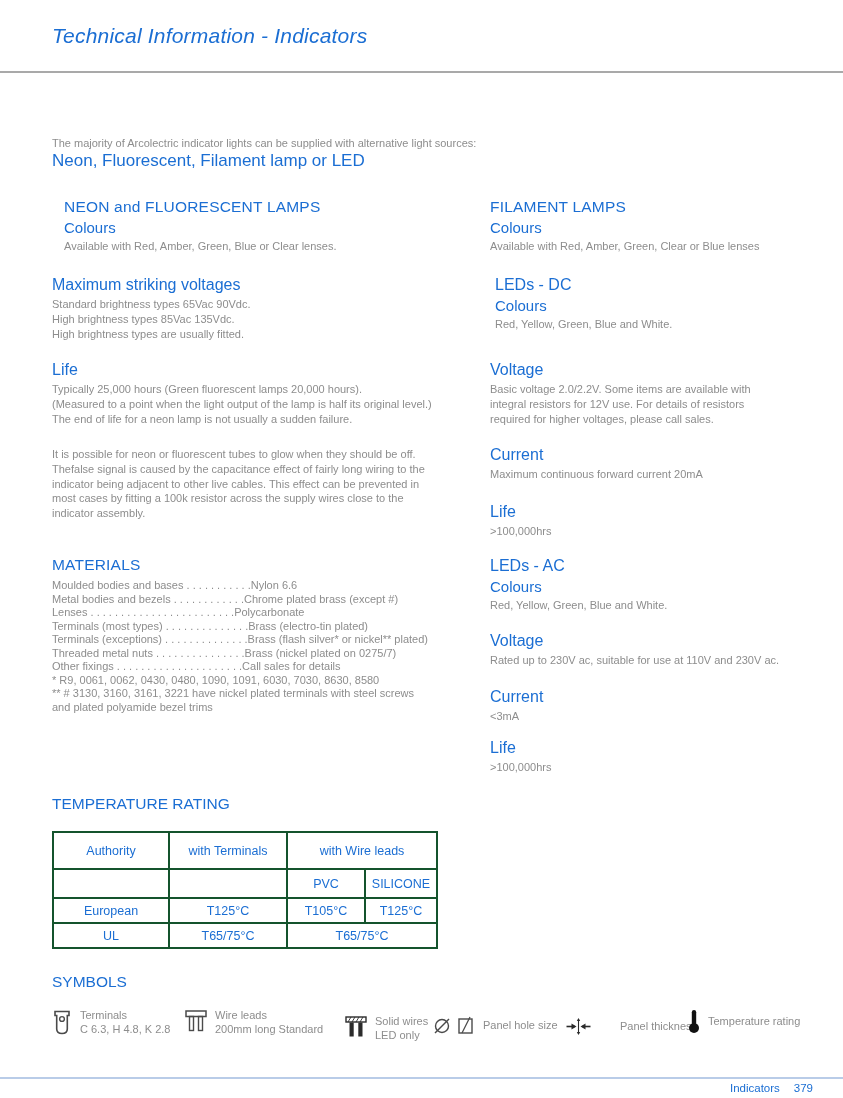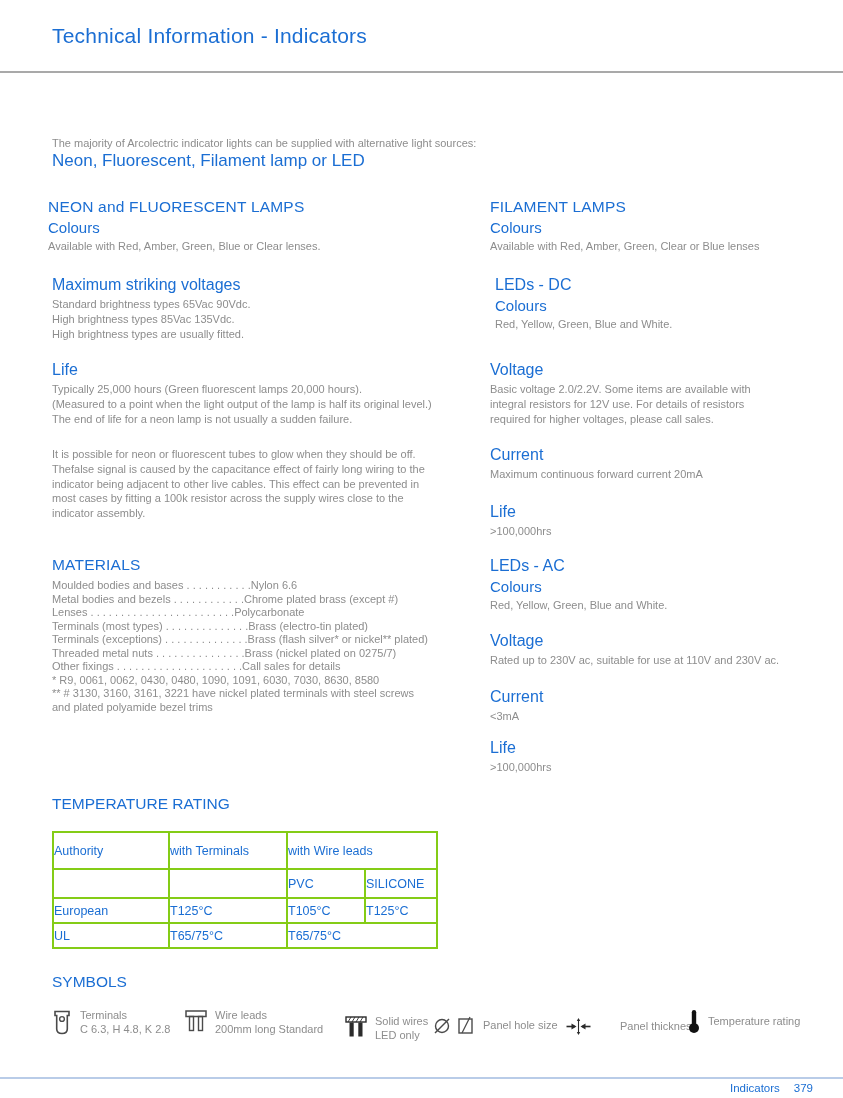--- a/index.html
+++ b/index.html
@@ -3,21 +3,21 @@
 <meta charset="utf-8">
 <style>
   html,body { margin:0; padding:0; background:#ffffff; }
   .page {
     position:relative; width:843px; height:1098px; background:#ffffff;
     font-family:"Liberation Sans", sans-serif; overflow:hidden;
   }
   
   .page-title {
     position:absolute; left:52px; top:24px; margin:0;
-    font-size:21px; font-weight:400; color:#1b6ed3; letter-spacing:0.2px;
+    font-size:21px; font-weight:400; color:#1b6ed3; letter-spacing:0.2px;font-style:italic;
   }
   .logo { position:absolute; left:676px; top:6px; width:120px; height:66px; }
   .logo-text {
     position:absolute; left:60px; top:26px; font-size:18px; font-weight:700; color:#16348c;
   }
   .header-rule { position:absolute; left:0; top:71px; width:843px; height:0; border-top:2px solid #a9a9a9; }
   
   .intro-lead { position:absolute; left:52px; top:137px; font-size:11px; color:#8d8d8d; }
   .intro-highlight { position:absolute; left:52px; top:151px; font-size:17px; color:#1b6ed3; }
   
@@ -27,21 +27,21 @@
   .sec h2 { margin:0; font-size:16px; font-weight:400; color:#1b6ed3; }
   .sec h2.caps { font-size:15.5px; letter-spacing:0.2px; }
   .sec h3 { margin:3px 0 0; font-size:15px; font-weight:400; color:#1b6ed3; }
   .sec .body { margin-top:3px; font-size:11px; line-height:14.8px; color:#8d8d8d; white-space:pre-line; }
   .mat-line { font-size:11px; line-height:13.5px; color:#8d8d8d; }
   .mat-lines { margin-top:5px; }
   
   .temp-title { position:absolute; left:52px; top:795px; margin:0; font-size:15.5px; font-weight:400; color:#1b6ed3; }
   .temp-table { position:absolute; left:52px; top:831px; border-collapse:collapse; }
   .temp-table td {
-    border:2px solid #84cc16; color:#1b6ed3; font-size:12.5px; text-align:left; padding:0;
+    border:2px solid #14532d; color:#1b6ed3; font-size:12.5px; text-align:center; padding:0;
   }
   .temp-table tr.r1 td { height:35px; }
   .temp-table tr.r2 td { height:27px; }
   .temp-table tr.r3 td { height:23px; }
   .temp-table tr.r4 td { height:23px; }
   
   .symbols-title { position:absolute; left:52px; top:973px; margin:0; font-size:15.5px; font-weight:400; color:#1b6ed3; }
   .symbols-row { position:absolute; left:0; top:1003px; width:843px; height:52px; }
   .sym { position:absolute; display:flex; align-items:center; gap:8px; }
   .sym .txt { font-size:11px; line-height:13.5px; color:#8d8d8d; }
@@ -55,21 +55,21 @@
 <body>
 
 <div class="page">
 
   <h1 class="page-title">Technical Information - Indicators</h1>
   <div class="header-rule"></div>
 
   <div class="intro-lead">The majority of Arcolectric indicator lights can be supplied with alternative light sources:</div>
   <div class="intro-highlight">Neon, Fluorescent, Filament lamp or LED</div>
 
-  <div class="sec sec-l" style="left:48px; top:198px;">
+  <div class="sec sec-l" style="left:64px; top:198px;">
     <h2 class="caps">NEON and FLUORESCENT LAMPS</h2>
     <h3>Colours</h3>
     <div class="body">Available with Red, Amber, Green, Blue or Clear lenses.</div>
   </div>
 
   <div class="sec sec-l" style="left:52px; top:276px;">
     <h2>Maximum striking voltages</h2>
     <div class="body">Standard brightness types 65Vac 90Vdc.
 High brightness types 85Vac 135Vdc.
 High brightness types are usually fitted.</div>

